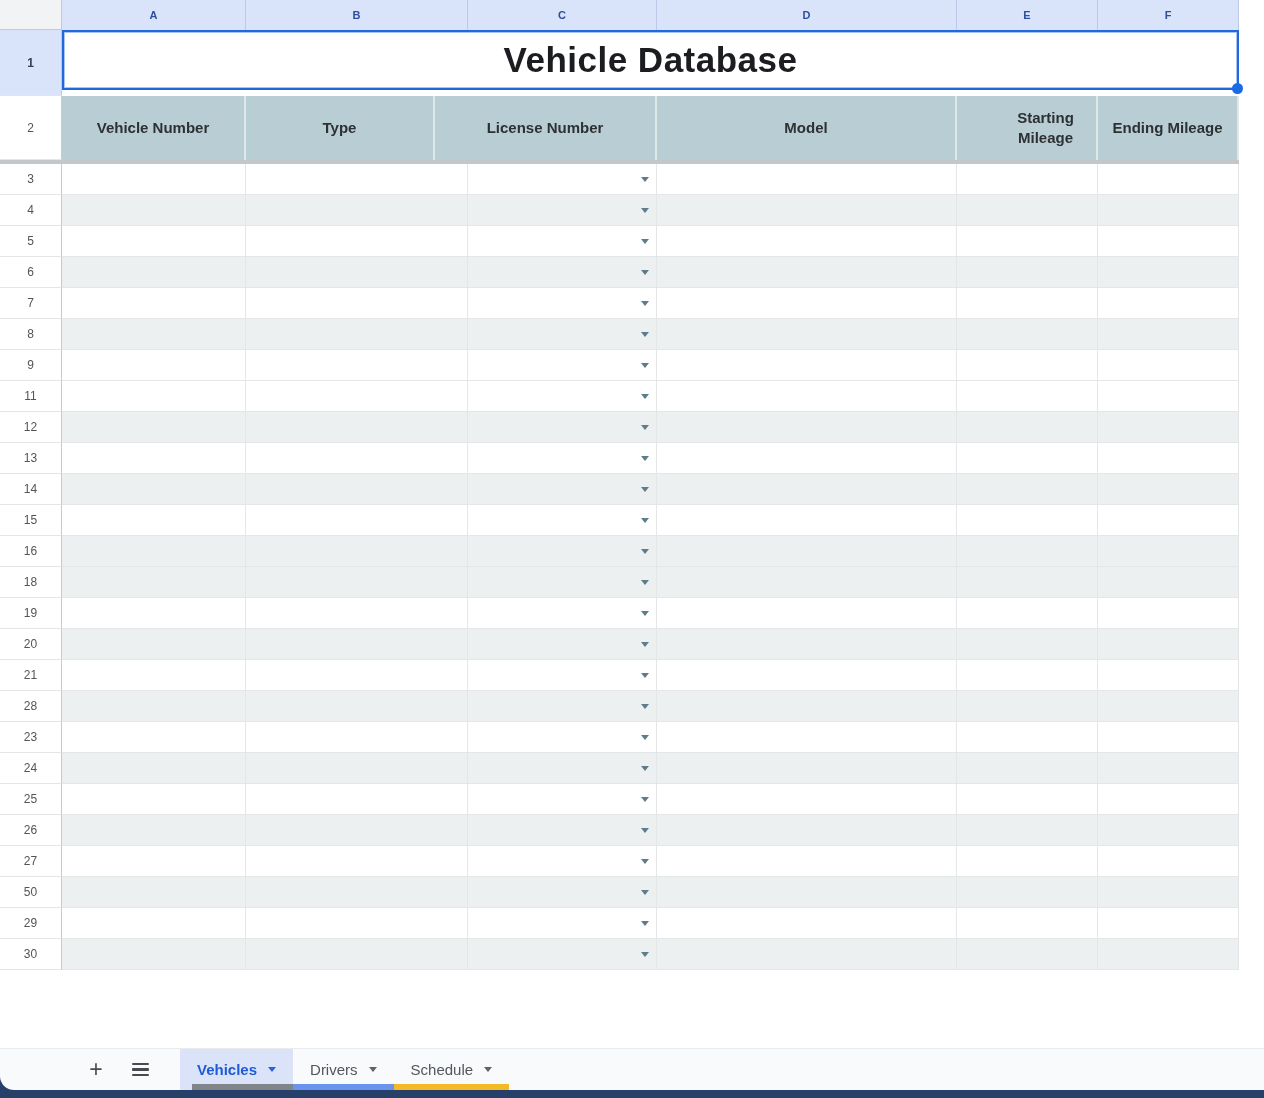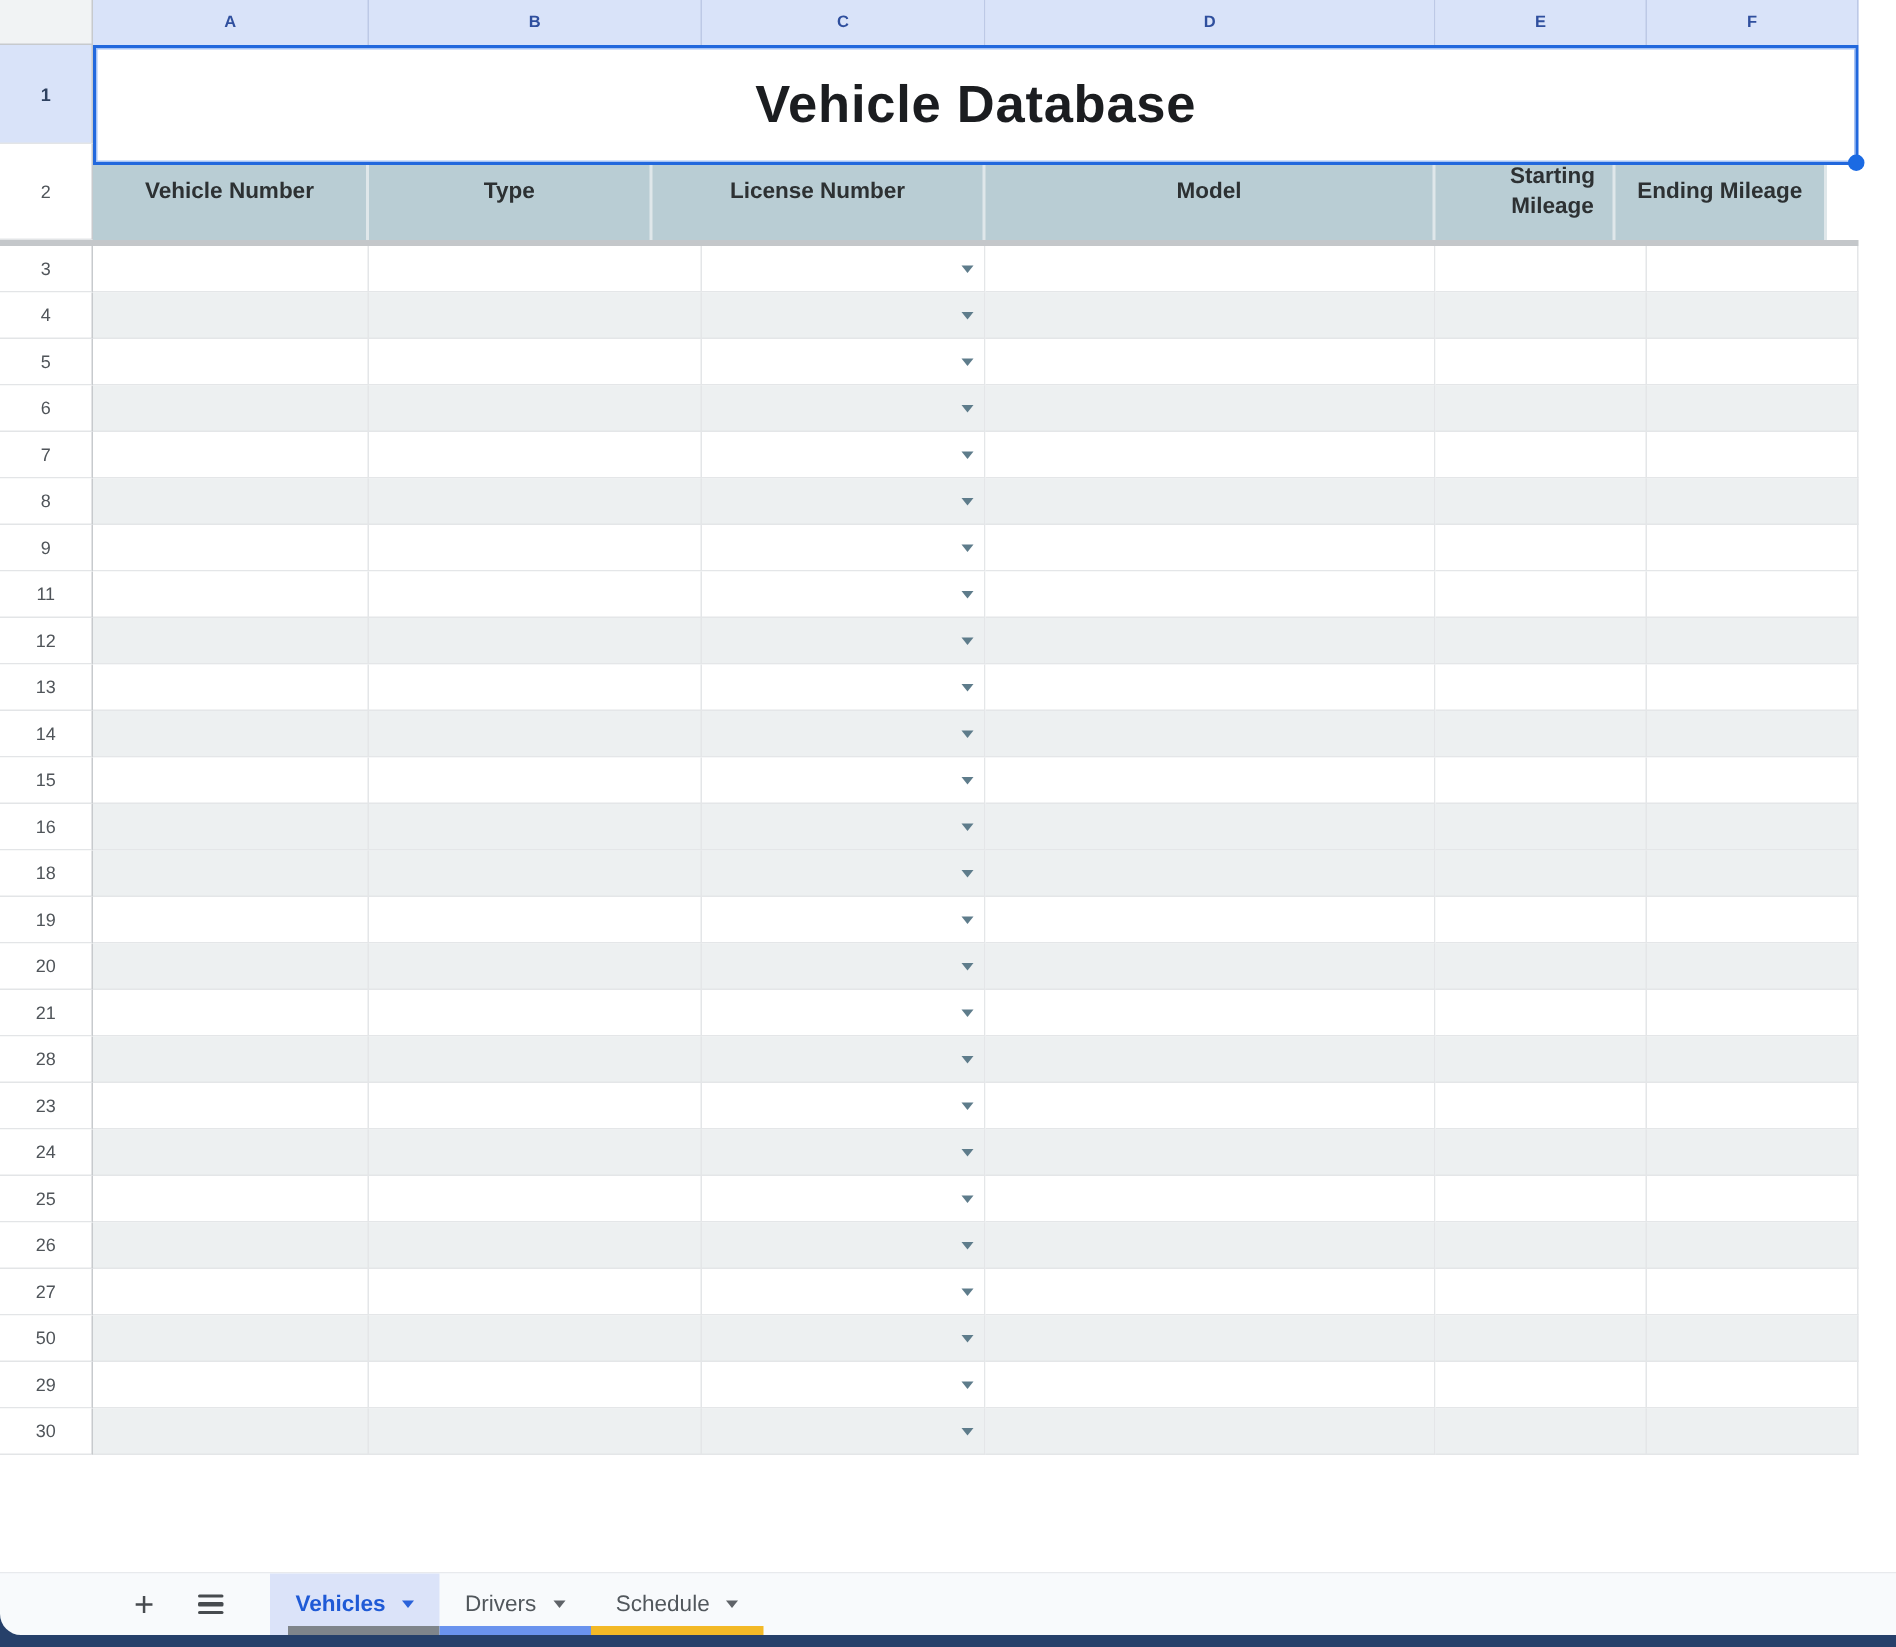--- a/index.html
+++ b/index.html
@@ -13,21 +13,21 @@
   .letters{display:flex;flex:0 0 auto;}
   .letter{height:30px;display:flex;align-items:center;justify-content:center;
           background:#d9e3f9;color:#2f4f9e;font-size:11px;font-weight:700;
           border-right:1px solid #bdc9e6;}
   .row{display:flex;}
   .rowhdr{width:62px;display:flex;align-items:center;justify-content:center;
           background:#ffffff;color:#50555a;font-size:12px;
           border-right:1px solid #c7cacd;border-bottom:1px solid #e3e5e7;}
   .rowhdr-sel{background:#d9e3f9;color:#2e4160;font-weight:700;}
   .row1{height:66px;}
-  .title-cell{width:1177px;height:80px;position:relative;background:#ffffff;
+  .title-cell{width:1177px;height:60px;position:relative;background:#ffffff;
               border:2px solid #2268dd;box-shadow:0 0 0 1px #a8c4f5 inset;
               display:flex;align-items:center;justify-content:center;}
   .title-text{font-size:35px;font-weight:700;color:#1b1d20;letter-spacing:.5px;}
   .fill-handle{position:absolute;right:-6px;bottom:-6px;width:11px;height:11px;border-radius:50%;background:#1b6ae3;}
   .row2{height:64px;}
   .hdr-cells{display:flex;flex:0 0 auto;}
   .hdr-cell{height:64px;display:flex;align-items:center;justify-content:center;text-align:center;
             background:#b9cdd4;color:#2d3133;font-size:15px;font-weight:700;line-height:1.35;
             border-right:2px solid #dfe7ea;padding:0 10px;}
   .frozen-divider{height:4px;width:1239px;background:#c4c7ca;}
@@ -90,21 +90,21 @@
       </div>
     </div>
 
     <div class="row row2">
       <div class="rowhdr">2</div>
       <div class="hdr-cells" id="headerCells">
           <div class="hdr-cell" style="width: 184px;">Vehicle Number</div>
           <div class="hdr-cell" style="width: 189px;">Type</div>
           <div class="hdr-cell" style="width: 222px;">License Number</div>
           <div class="hdr-cell" style="width: 300px;">Model</div>
-          <div class="hdr-cell" style="width: 120px; padding-left: 48px;">Starting Mileage</div>
+          <div class="hdr-cell" style="width: 141px; padding-left: 48px;">Starting Mileage</div>
           <div class="hdr-cell" style="width: 141px;">Ending Mileage</div>
         </div>
     </div>
 
     <div class="frozen-divider"></div>
 
     <div id="dataRows">
         <div class="data-row row-white">
           <div class="rowhdr">3</div>
           <div class="cell" style="width: 184px;"></div>

